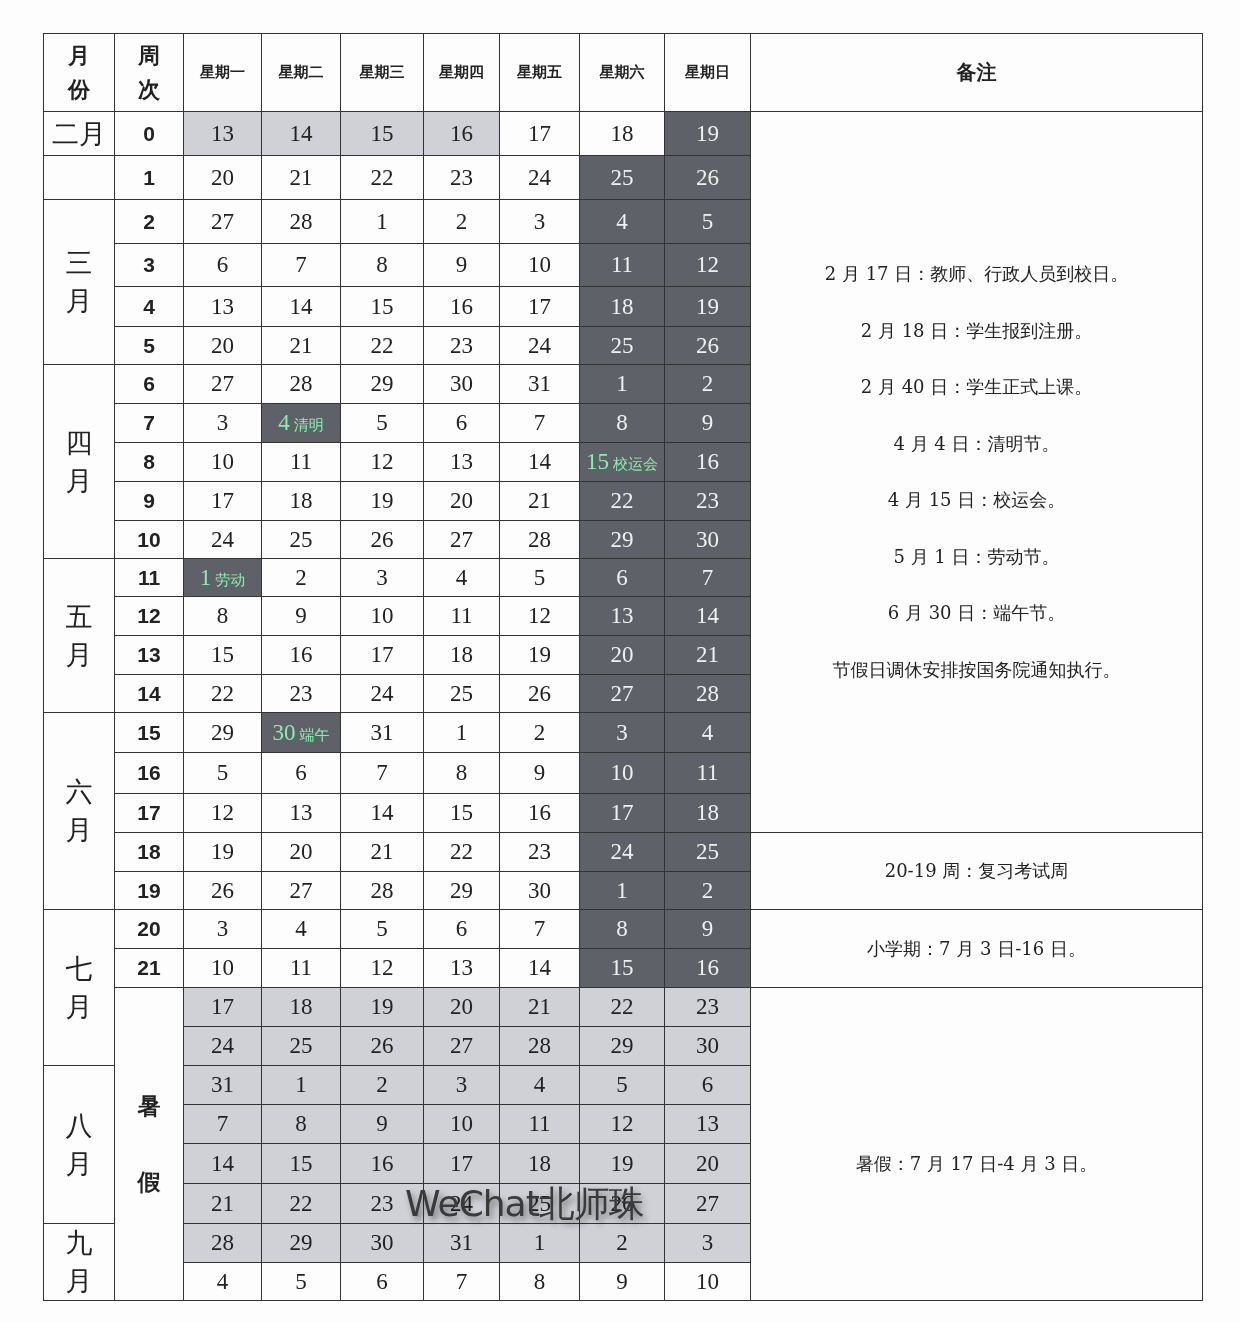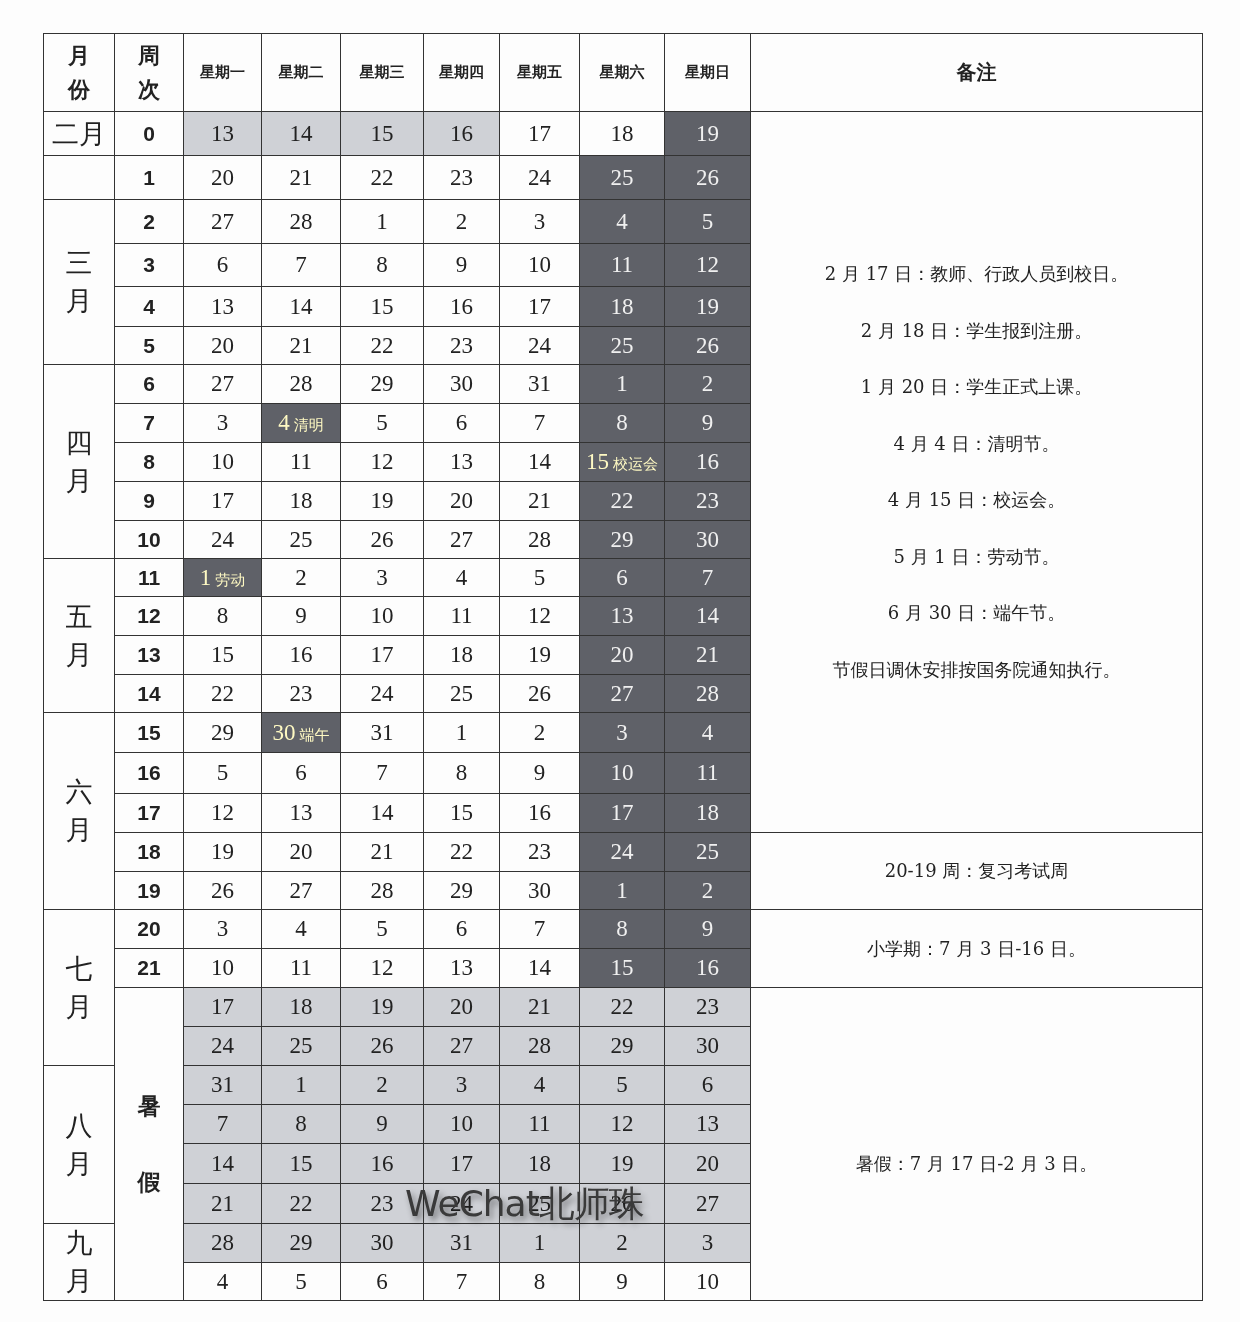--- a/index.html
+++ b/index.html
@@ -5,21 +5,21 @@
   html, body { margin:0; padding:0; background:#fdfdfd; }
   body { width:1240px; height:1322px; position:relative; font-family:"DejaVu Serif","Liberation Serif",serif; color:#222; }
   table.cal { position:absolute; left:43px; top:33px; border-collapse:collapse; table-layout:fixed; }
   table.cal td, table.cal th { border:1.5px solid #333; padding:0; text-align:center; vertical-align:middle; }
   th { font-family:"DejaVu Sans","Liberation Sans",sans-serif; font-weight:bold; font-size:15px; color:#222; }
   th.stack { font-size:22px; line-height:34px; font-weight:bold; }
   td.month { font-size:27px; line-height:38px; writing-mode:horizontal-tb; }
   td.week { font-family:"Liberation Sans","DejaVu Sans",sans-serif; font-weight:bold; font-size:21px; }
   td.day { font-family:"Liberation Serif","DejaVu Serif",serif; font-size:23px; }
   td.day.wk { background:#5f6168; color:#f0f0f0; }
-  td.day.hol { background:#5f6168; color:#fef9c3; }
+  td.day.hol { background:#5f6168; color:#86efac; }
   td.day.hol .tag { font-size:15px; margin-left:4px; }
   td.day.light { background:#cfd1d6; }
   td.note { text-align:left; vertical-align:top; font-size:18px; padding-left:10px;margin-left:16px; }
   td.note .ln { height:56.5px; line-height:56.5px; white-space:nowrap; }
   td.note.mid { vertical-align:middle; }
   td.summer { font-family:"DejaVu Sans","Liberation Sans",sans-serif; font-size:23px; line-height:76px; font-weight:bold; }
   .watermark { position:absolute; left:405px; top:1180px; font-family:"DejaVu Sans","Liberation Sans",sans-serif; font-size:36px; color:#3a3a3a; text-shadow:3px 4px 6px rgba(0,0,0,.45); letter-spacing:-1px; white-space:nowrap; }
   .hdr-note { font-size:20px;font-family:Liberation Serif, serif; }
 </style>
 </head>
@@ -59,21 +59,21 @@
         <td class="day light"><span>13</span></td>
         <td class="day light"><span>14</span></td>
         <td class="day light"><span>15</span></td>
         <td class="day light"><span>16</span></td>
         <td class="day"><span>17</span></td>
         <td class="day"><span>18</span></td>
         <td class="day wk"><span>19</span></td>
         <td class="note" rowspan="18">
           <div class="ln">2 月 17 日：教师、行政人员到校日。</div>
           <div class="ln">2 月 18 日：学生报到注册。</div>
-          <div class="ln">1 月 20 日：学生正式上课。</div>
+          <div class="ln">2 月 40 日：学生正式上课。</div>
           <div class="ln">4 月 4 日：清明节。</div>
           <div class="ln">4 月 15 日：校运会。</div>
           <div class="ln">5 月 1 日：劳动节。</div>
           <div class="ln">6 月 30 日：端午节。</div>
           <div class="ln">节假日调休安排按国务院通知执行。</div>
         </td>
       </tr>
       <tr style="height: 44px;">
         <td class="month" rowspan="1"><span></span></td>
         <td class="week">1</td>
@@ -299,21 +299,21 @@
       <tr style="height: 39px;">
         <td class="summer" rowspan="8"><span>暑</span><br><span>假</span></td>
         <td class="day light"><span>17</span></td>
         <td class="day light"><span>18</span></td>
         <td class="day light"><span>19</span></td>
         <td class="day light"><span>20</span></td>
         <td class="day light"><span>21</span></td>
         <td class="day light"><span>22</span></td>
         <td class="day light"><span>23</span></td>
         <td class="note mid" rowspan="8" style="padding-top: 40px;">
-          <div>暑假：7 月 17 日-2 月 3 日。</div>
+          <div>暑假：7 月 17 日-4 月 3 日。</div>
         </td>
       </tr>
       <tr style="height: 39px;">
         <td class="day light"><span>24</span></td>
         <td class="day light"><span>25</span></td>
         <td class="day light"><span>26</span></td>
         <td class="day light"><span>27</span></td>
         <td class="day light"><span>28</span></td>
         <td class="day light"><span>29</span></td>
         <td class="day light"><span>30</span></td>

